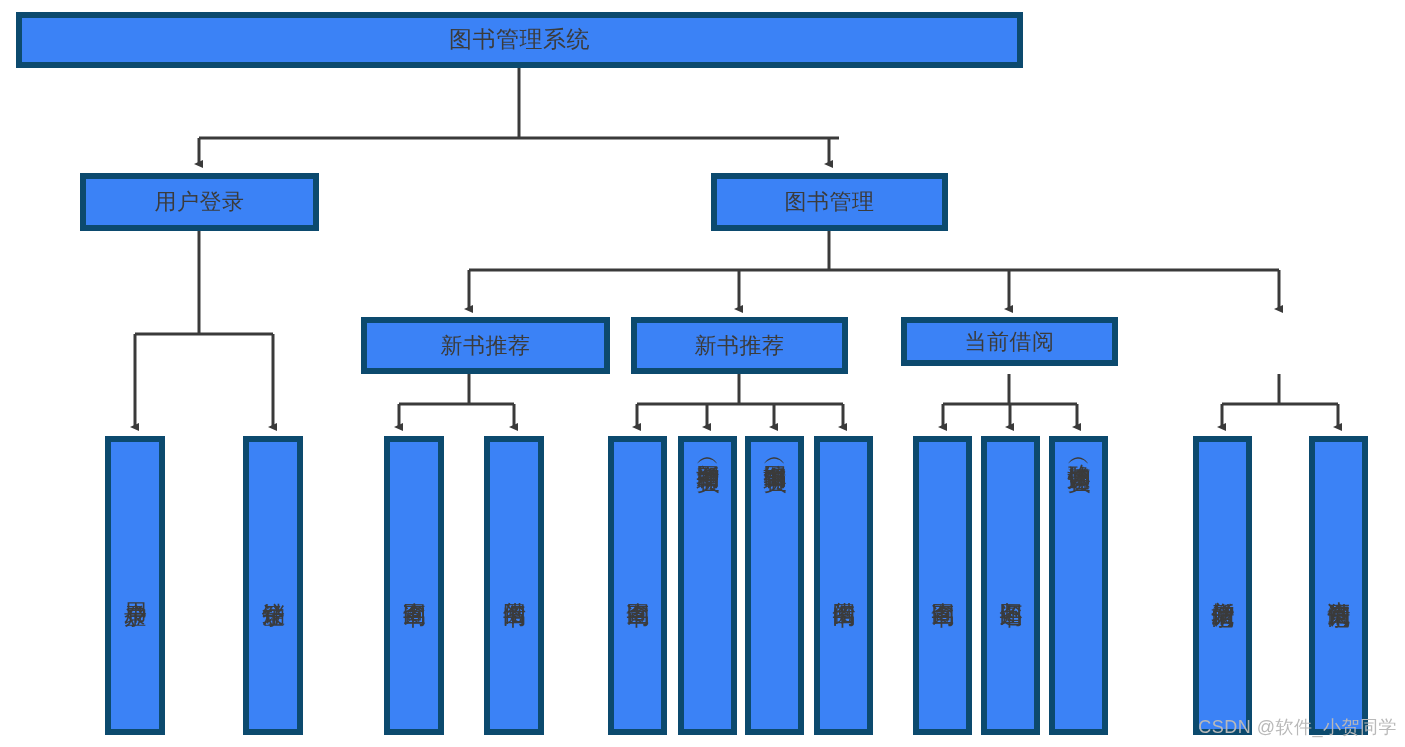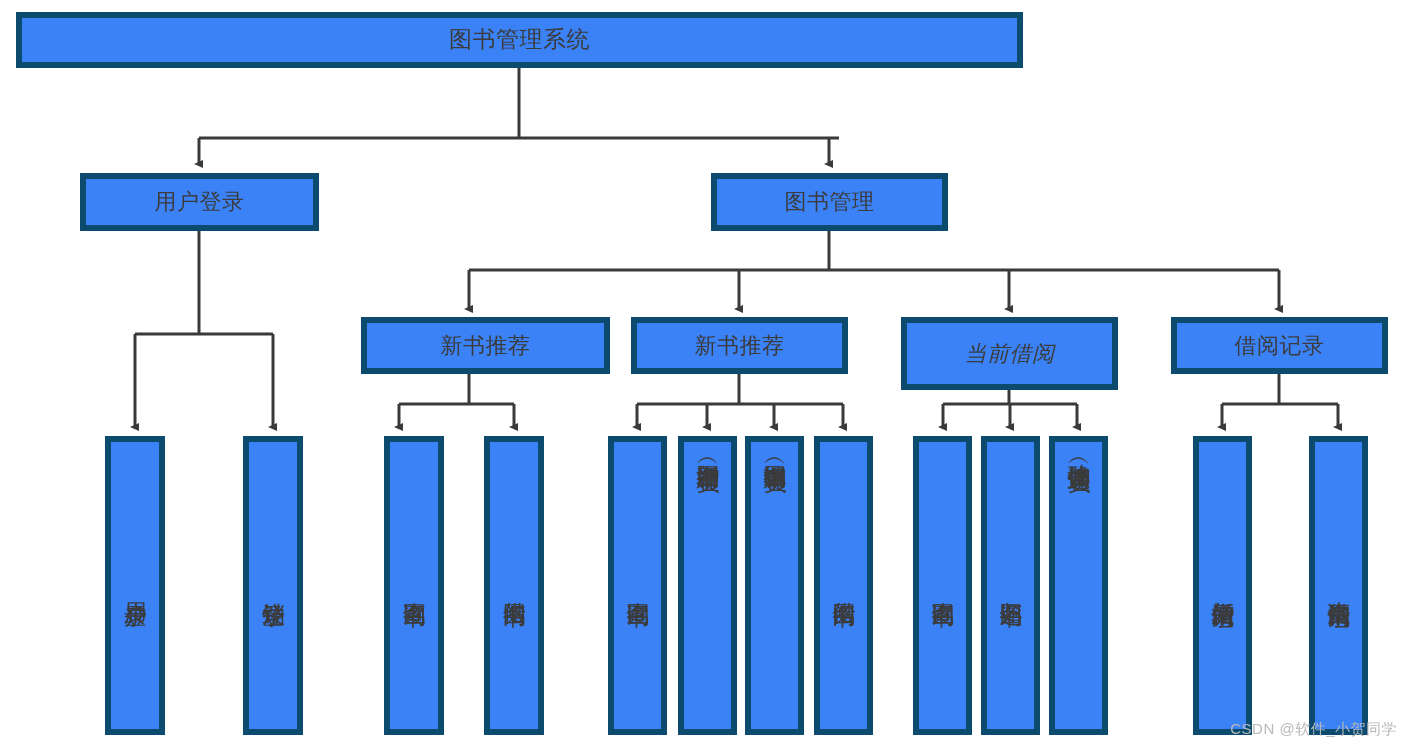--- a/index.html
+++ b/index.html
@@ -75,21 +75,21 @@
     justify-content: center;
   }
   .leaf-inner.top {
     align-items: flex-start;
     padding-top: 4px;
   }
   .watermark {
     position: absolute;
     right: 8px;
     bottom: 8px;
-    font-size: 15px;
+    font-size: 18px;
     color: #b9b9b9;
     letter-spacing: 0.5px;
     white-space: nowrap;
     user-select: none;
   }
 </style>
 </head>
 <body>
 
 <div id="diagram-canvas">
@@ -154,25 +154,22 @@
   <div class="node horizontal" style="left:711px; top:173px; width:237px; height:58px;">
     <span class="node-label">图书管理</span>
   </div>
 
   <div class="node horizontal" style="left:361px; top:317px; width:249px; height:57px;">
     <span class="node-label">新书推荐</span>
   </div>
   <div class="node horizontal" style="left:631px; top:317px; width:217px; height:57px;">
     <span class="node-label">新书推荐</span>
   </div>
-  <div class="node horizontal" style="left:901px; top:317px; width:217px; height:73px;font-style:italic;">
+  <div class="node horizontal" style="left:901px; top:317px; width:217px; height:49px;">
     <span class="node-label">当前借阅</span>
-  </div>
-  <div class="node horizontal" style="left:1171px; top:317px; width:217px; height:57px;">
-    <span class="node-label">借阅记录</span>
   </div>
 
   <div class="node leaf" style="left:105px; top:436px; width:60px; height:299px;">
     <div class="leaf-inner">
       <span class="node-label">用户登录</span>
     </div>
   </div>
   <div class="node leaf" style="left:243px; top:436px; width:60px; height:299px;">
     <div class="leaf-inner">
       <span class="node-label">注销登录</span>

